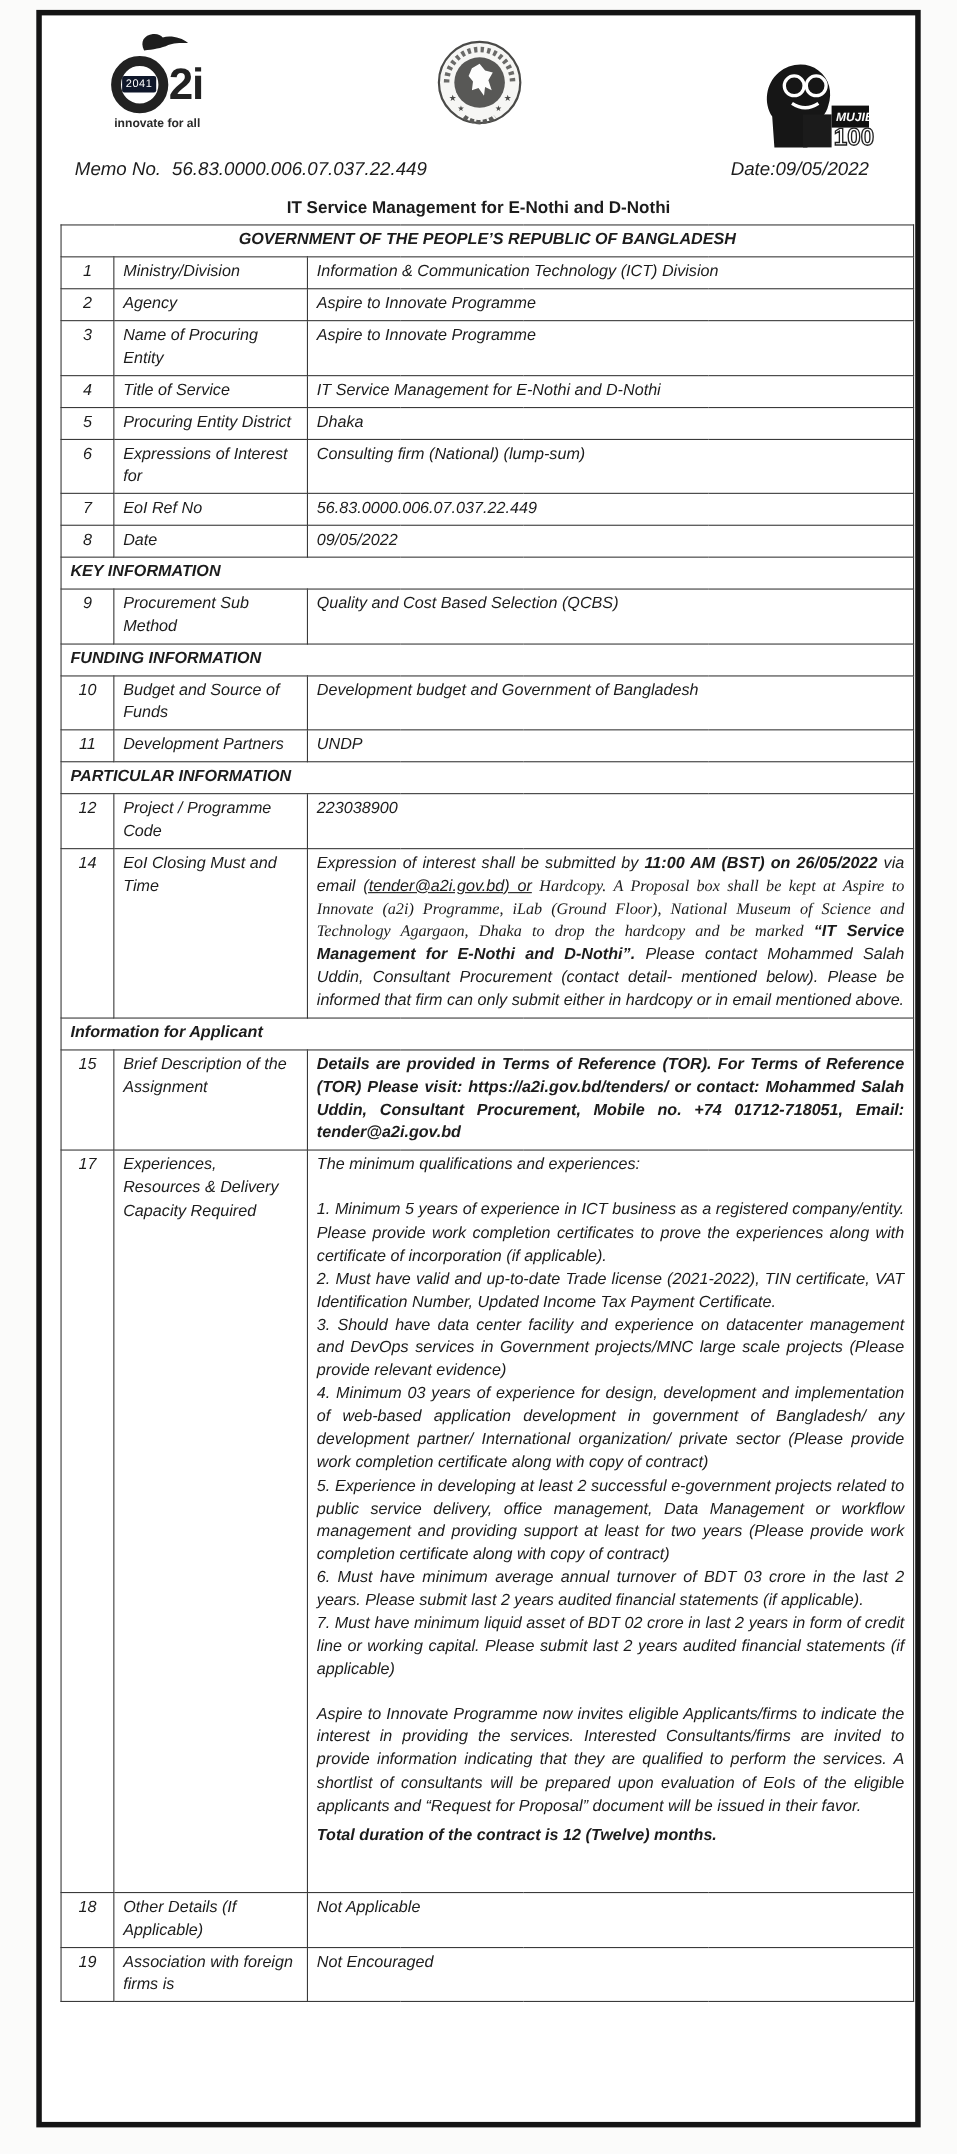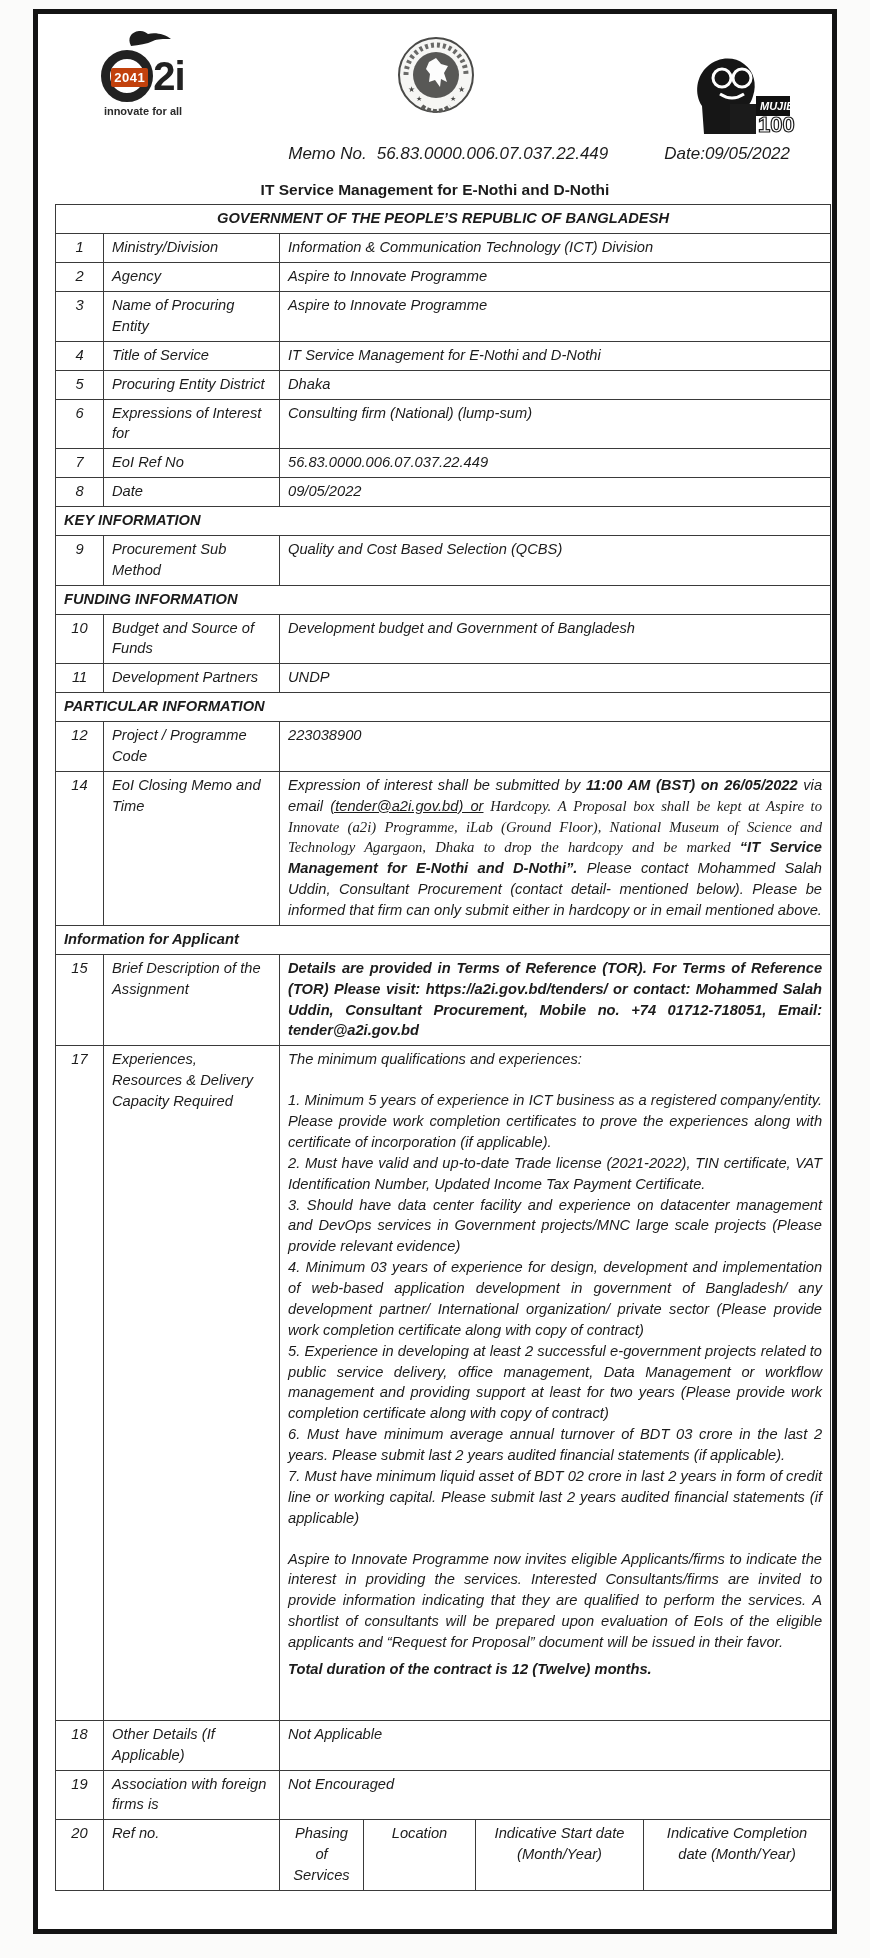--- a/index.html
+++ b/index.html
@@ -16,30 +16,30 @@
   }
   .it { font-style:italic; }
   .b  { font-weight:700; }
   .serif { font-family:"Liberation Serif", serif; }
 
   
   .logos-row { display:flex; justify-content:space-between; align-items:flex-start; padding:16px 28px 0 30px; height:122px; }
   .a2i-logo { width:150px; text-align:center; }
   .a2i-mark { display:flex; align-items:center; justify-content:center; position:relative; }
   .a2i-ring { width:52px; height:52px; border:9px solid #222; border-radius:50%; position:relative; }
-  .a2i-badge { position:absolute; top:9px; left:1px; background:#c2410c; color:#fff; font-size:13px; font-weight:700; padding:2px 3px; border-radius:2px; letter-spacing:.5px; }
+  .a2i-badge { position:absolute; top:9px; left:1px; background:#0f172a; color:#fff; font-size:10px; font-weight:400; padding:2px 3px; border-radius:2px; letter-spacing:.5px; }
   .a2i-2i { font-size:40px; font-weight:700; color:#222; letter-spacing:-1px; line-height:1; margin-left:0; }
   .a2i-bird { height:18px; margin-bottom:-2px; }
   .a2i-tag { font-size:11px; font-weight:700; color:#2a2a2a; margin-top:3px; }
   .seal { margin-top:4px; }
   .mujib { width:150px; position:relative; margin-top:16px; }
   .mujib svg { display:block; margin-left:auto; }
 
   
-  .memo-row { display:flex; justify-content:flex-end; padding:8px 42px 0 30px; font-size:17px;gap:46px; }
+  .memo-row { display:flex; justify-content:space-between; padding:8px 42px 0 30px; font-size:17px;gap:46px; }
   .memo-left span { margin-right:10px; }
 
   
   .title-block { text-align:center; margin-top:16px; line-height:1.25; }
   .title1 { font-size:15px; font-weight:700; font-variant:small-caps; letter-spacing:.2px; }
   .title2 { font-size:15.5px; font-weight:700; }
 
   
   table.eoi { border-collapse:collapse; margin:5px auto 0 17px; width:775px; table-layout:fixed; }
   table.eoi td { border:1px solid #3a3a3a; padding:3px 8px 4px 8px; font-size:14.7px; vertical-align:top; font-style:italic; line-height:1.42; }
@@ -193,21 +193,21 @@
           <td class="section" colspan="6">PARTICULAR INFORMATION</td>
         </tr>
     <tr>
           <td class="no">12</td>
           <td>Project / Programme Code</td>
           <td class="val" colspan="4" style="padding-bottom:22px">223038900</td>
         </tr>
 
     <tr>
       <td class="no">14</td>
-      <td>EoI Closing Memo and Time</td>
+      <td>EoI Closing Must and Time</td>
       <td class="val just" colspan="4">
         <span>Expression of interest shall be submitted by </span><span class="b">11:00 AM (BST) on 26/05/2022</span><span> via email </span><span style="text-decoration:underline">(tender@a2i.gov.bd) or</span><span class="serif"> Hardcopy. A Proposal box shall be kept at Aspire to Innovate (a2i) Programme, iLab (Ground Floor), National Museum of Science and Technology Agargaon, Dhaka to drop the hardcopy and be marked </span><span class="b">“IT Service Management for E-Nothi and D-Nothi”.</span><span> Please contact Mohammed Salah Uddin, Consultant Procurement (contact detail- mentioned below). Please be informed that firm can only submit either in hardcopy or in email mentioned above.</span>
       </td>
     </tr>
 
     <tr>
           <td class="section" colspan="6" style="padding-left:8px">Information for Applicant</td>
         </tr>
 
     <tr>
@@ -240,25 +240,17 @@
           <td class="no">18</td>
           <td>Other Details (If Applicable)</td>
           <td class="val" colspan="4">Not Applicable</td>
         </tr>
     <tr>
           <td class="no">19</td>
           <td>Association with foreign firms is</td>
           <td class="val" colspan="4">Not Encouraged</td>
         </tr>
 
-    <tr>
-      <td class="no">20</td>
-      <td>Ref no.</td>
-      <td class="subhead">Phasing of Services</td>
-      <td class="subhead">Location</td>
-      <td class="subhead">Indicative Start date (Month/Year)</td>
-      <td class="subhead">Indicative Completion date (Month/Year)</td>
-    </tr>
 
   </tbody>
     </table>
 
 </div>
 
 </body></html>

